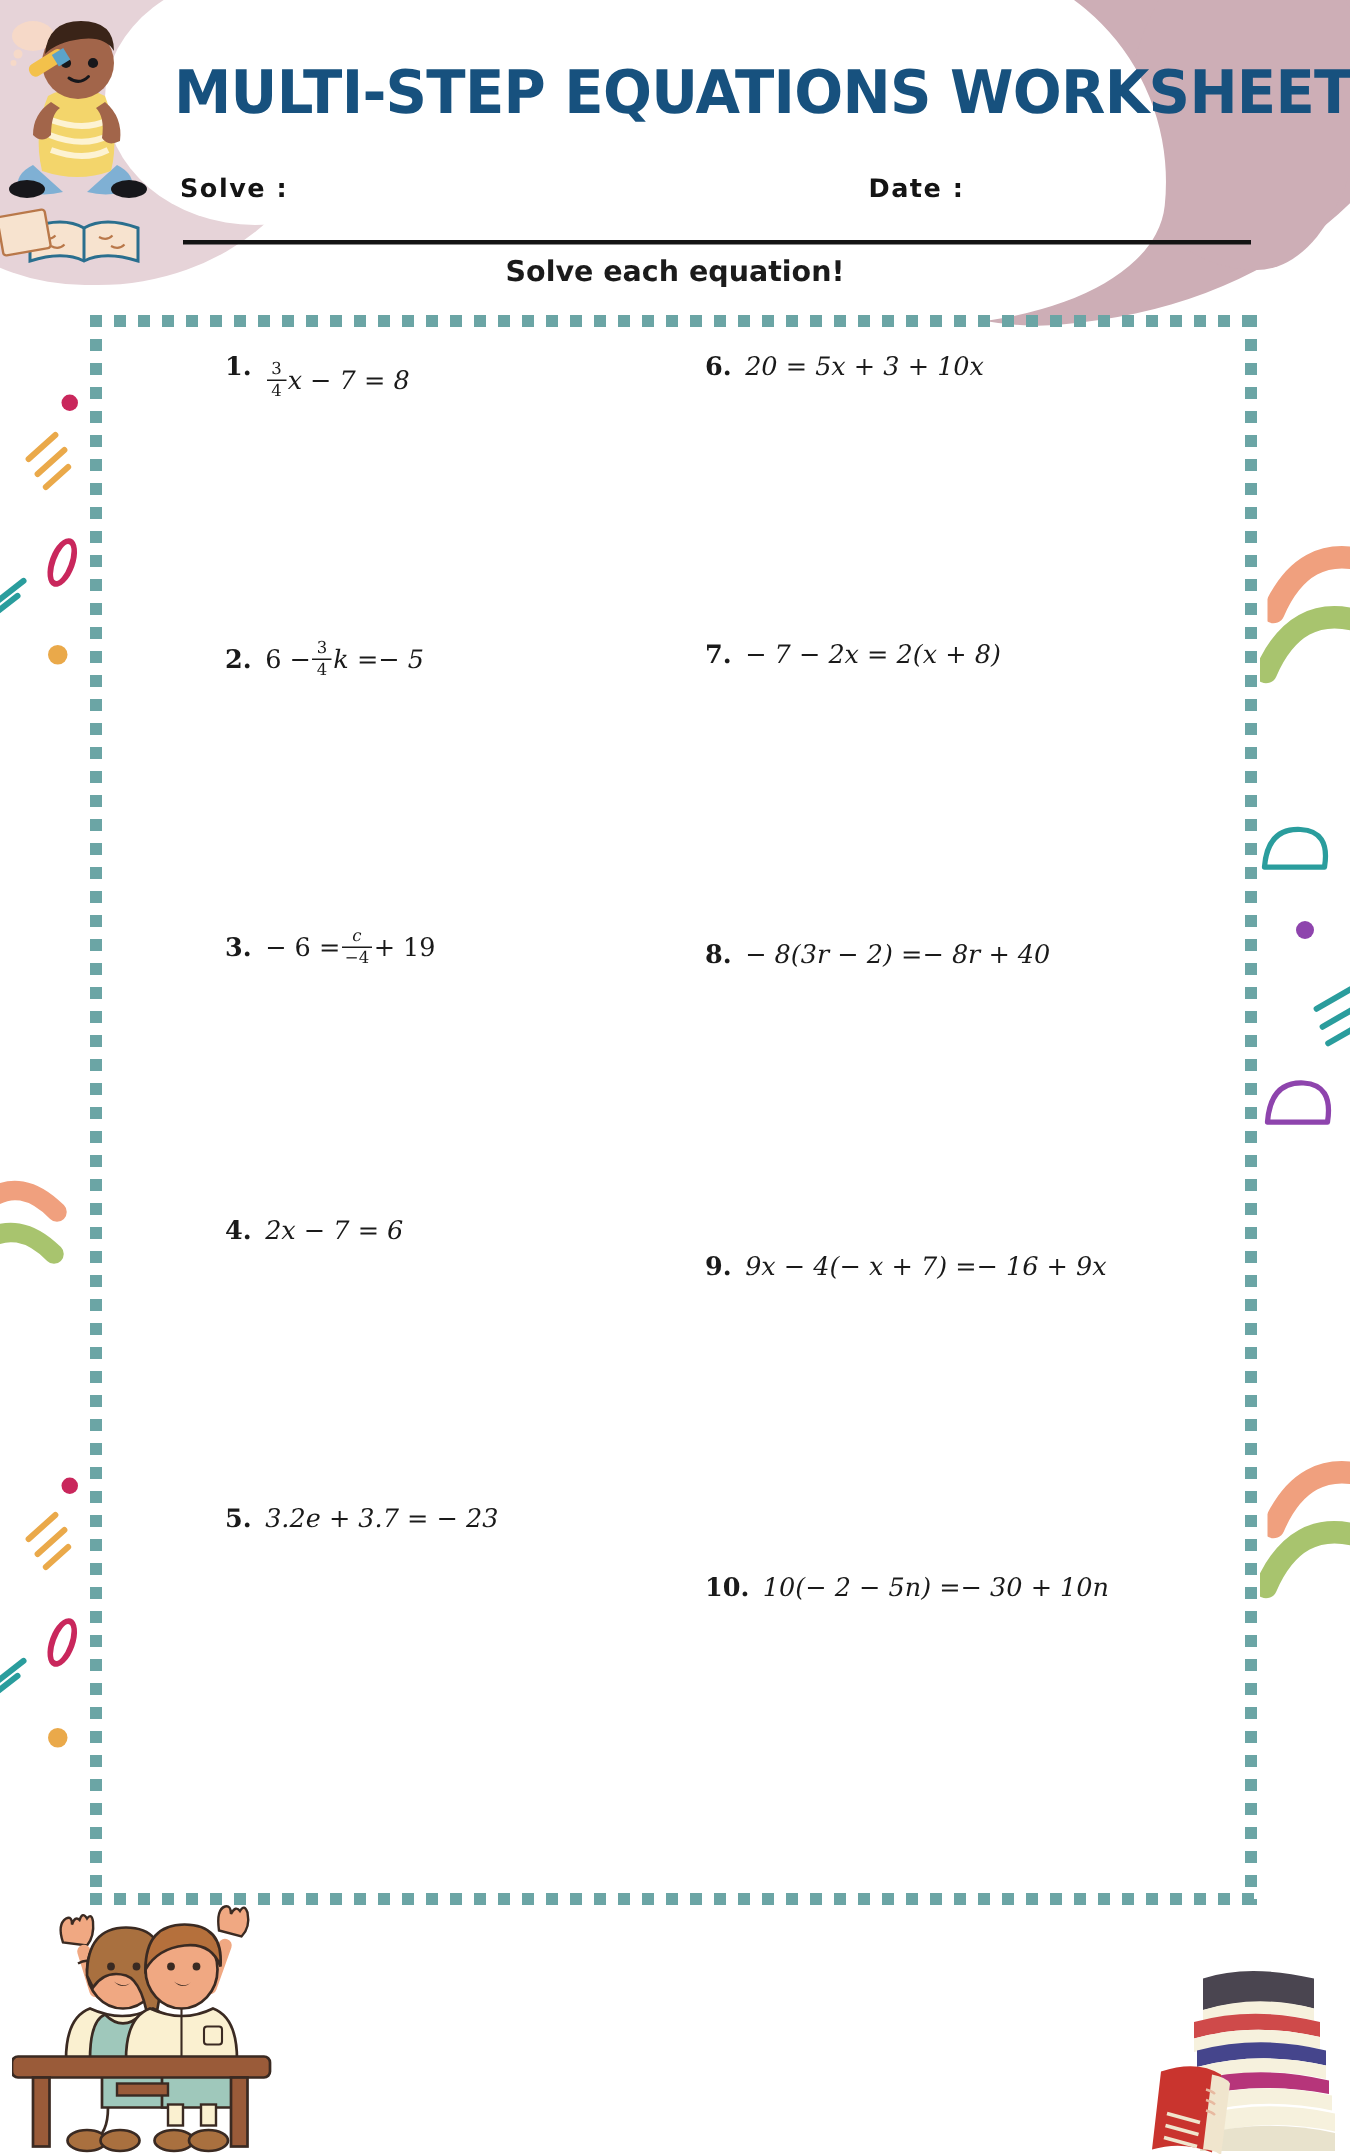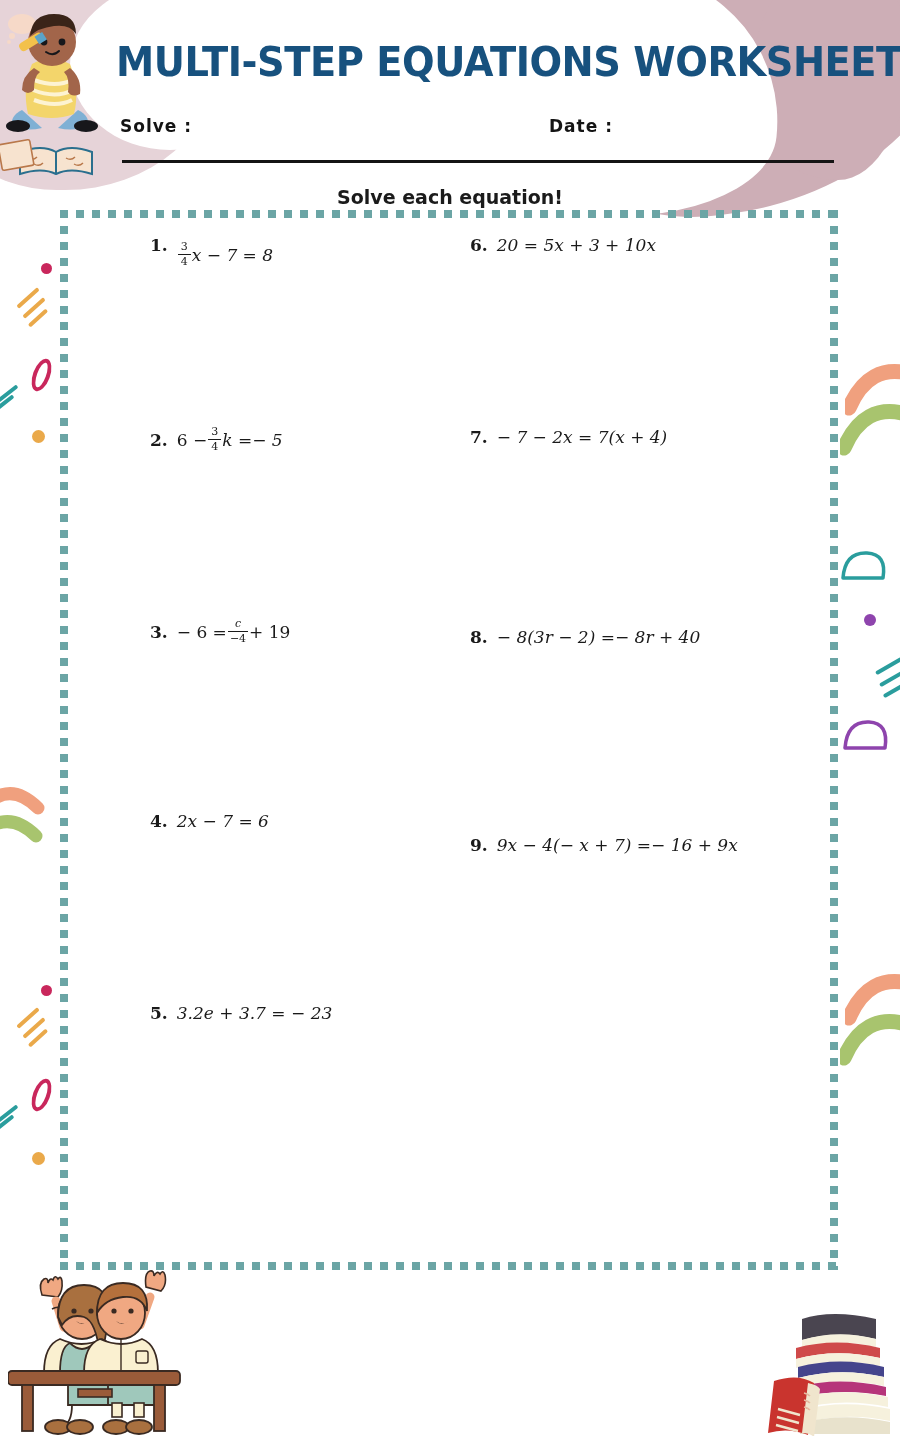--- a/index.html
+++ b/index.html
@@ -42,30 +42,30 @@
     font-weight:bold; font-size:40px; letter-spacing:-0.5px;
     color:#17517e; line-height:1; transform:scaleX(0.96);
     transform-origin:left center; white-space:nowrap;
   }
   .field-name{
     position:absolute; left:120px; top:116px;
     font-family:"DejaVu Sans", sans-serif;
     font-weight:bold; font-size:17px; color:#141414; letter-spacing:1px;
   }
   .field-date{
-    position:absolute; left:549px; top:116px;
+    position:absolute; left:579px; top:116px;
     font-family:"DejaVu Sans", sans-serif;
     font-weight:bold; font-size:17px; color:#141414; letter-spacing:1px;
   }
   .rule{
     position:absolute; left:122px; top:160px; width:712px; height:3px;
     background:#141414;
   }
   .instruction{
-    position:absolute; left:0; top:186px; width:900px; text-align:center;
+    position:absolute; left:0; top:170px; width:900px; text-align:center;
     font-family:"DejaVu Sans", sans-serif;
     font-weight:bold; font-size:19px; color:#1b1b1b;
   }
 
   
   .frame{
     position:absolute; left:60px; top:210px; width:778px; height:1060px;
   }
   .frame .edge{ position:absolute; }
   .frame .h{
@@ -235,38 +235,44 @@
   <div class="eq-row">
     <span class="eq-num">6.</span>
     <span class="eq-body">
         <i>20 = 5x + 3 + 10x</i>
       </span>
   </div>
 
   <div class="eq-row" style="height:200px">
     <span class="eq-num">7.</span>
     <span class="eq-body">
-        <i>− 7 − 2x = 7(x + 4)</i>
+        <i>− 7 − 2x = 2(x + 8)</i>
       </span>
   </div>
 
   <div class="eq-row" style="height:208px">
     <span class="eq-num">8.</span>
     <span class="eq-body">
         <i>− 8(3r − 2) =− 8r + 40</i>
       </span>
   </div>
 
   <div class="eq-row" style="height:214px">
     <span class="eq-num">9.</span>
     <span class="eq-body">
         <i>9x − 4(− x + 7) =− 16 + 9x</i>
       </span>
   </div>
 
+  <div class="eq-row">
+    <span class="eq-num">10.</span>
+    <span class="eq-body">
+        <i>10(− 2 − 5n) =− 30 + 10n</i>
+      </span>
+  </div>
 </div>
 
 <div class="doodle dot" style="left:41px; top:263px; width:11px; height:11px; background:#c9275c;"></div>
 <div class="doodle stroke" style="left:14px; top:296px; width:28px; height:4px; background:#eaa94a; transform:rotate(-42deg);"></div>
 <div class="doodle stroke" style="left:20px; top:306px; width:28px; height:4px; background:#eaa94a; transform:rotate(-42deg);"></div>
 <div class="doodle stroke" style="left:26px; top:316px; width:24px; height:4px; background:#eaa94a; transform:rotate(-42deg);"></div>
 <div class="doodle ring" style="left:33px; top:358px; width:17px; height:34px; border-width:4px; border-color:#c9275c; transform:rotate(20deg);"></div>
 <div class="doodle stroke" style="left:-6px; top:392px; width:26px; height:4px; background:#2a9d9d; transform:rotate(-38deg);"></div>
 <div class="doodle stroke" style="left:-10px; top:402px; width:26px; height:4px; background:#2a9d9d; transform:rotate(-38deg);"></div>
 <div class="doodle dot" style="left:32px; top:430px; width:13px; height:13px; background:#eaa94a;"></div>

